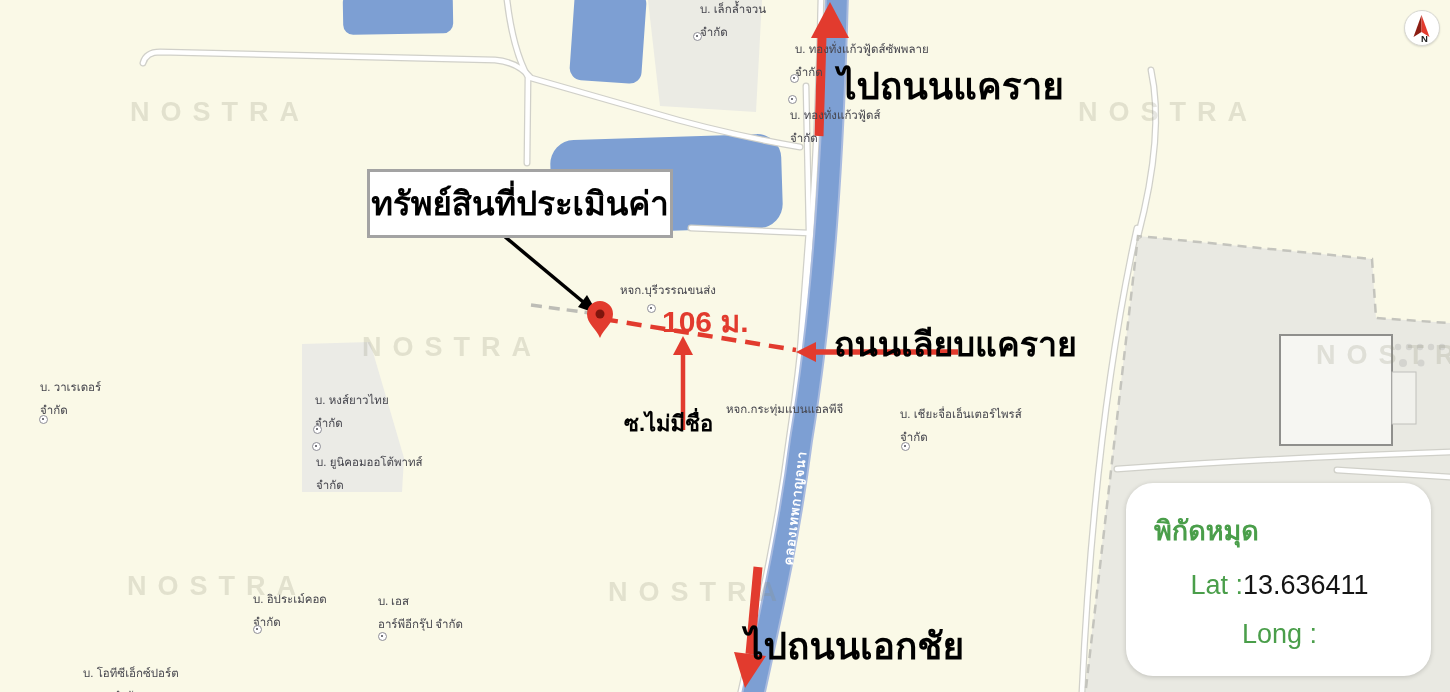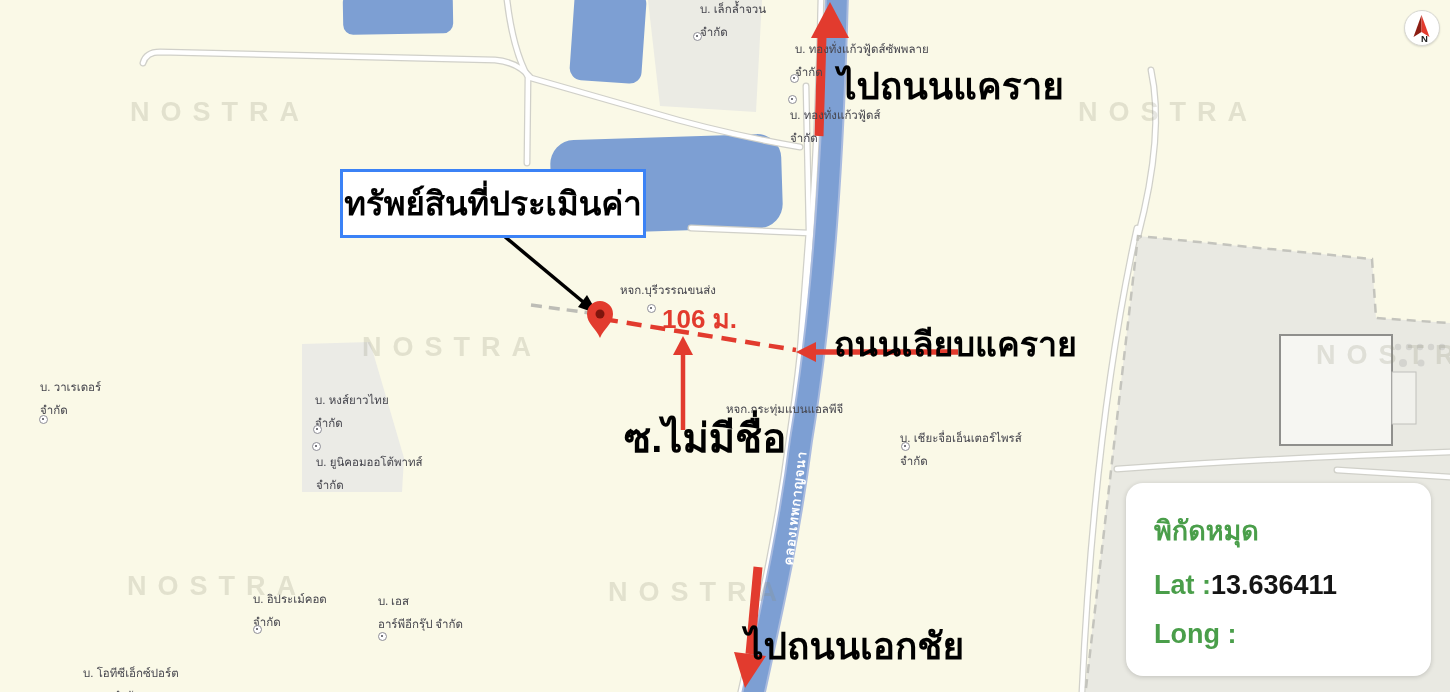--- a/index.html
+++ b/index.html
@@ -6,25 +6,25 @@
   body{font-family:"Liberation Sans","DejaVu Sans",sans-serif;}
   .map{position:relative;width:1450px;height:692px;background:#faf9e7;overflow:hidden;}
   .map svg{position:absolute;left:0;top:0;z-index:0;}
   .wm{position:absolute;z-index:1;font-size:27px;font-weight:bold;letter-spacing:11px;color:rgba(140,140,118,0.22);white-space:nowrap;pointer-events:none;}
   .place{position:absolute;z-index:2;font-size:11.5px;line-height:14px;color:#45454d;white-space:nowrap;}
   .place .l2{display:block;margin-top:9px;}
   .place.indent2 .l2{padding-left:30px;}
   .marker{position:absolute;z-index:2;width:9px;height:9px;border:1.5px solid #8e8e96;border-radius:50%;background:#fff;box-sizing:border-box;}
   .marker::after{content:"";position:absolute;left:2px;top:2px;width:2px;height:2px;border-radius:50%;background:#4a4a52;}
   .bigl{position:absolute;z-index:3;font-weight:bold;color:#000;white-space:nowrap;}
-  .callout{position:absolute;z-index:3;left:340px;top:169px;width:300px;height:63px;background:#fff;border:3px solid #3b82f6;display:flex;align-items:center;justify-content:center;font-size:33px;font-weight:bold;color:#000;white-space:nowrap;}
+  .callout{position:absolute;z-index:3;left:367px;top:169px;width:300px;height:63px;background:#fff;border:3px solid #a3a3a3;display:flex;align-items:center;justify-content:center;font-size:33px;font-weight:bold;color:#000;white-space:nowrap;}
   .canal-label{position:absolute;z-index:2;left:795px;top:508px;transform:translate(-50%,-50%) rotate(-83deg);font-size:13px;font-weight:bold;color:#fff;letter-spacing:1px;white-space:nowrap;}
-  .coords-card{position:absolute;z-index:5;left:1126px;top:483px;width:305px;height:193px;box-sizing:border-box;background:#fff;border-radius:17px;box-shadow:0 1px 5px rgba(0,0,0,0.18);padding:26px 26px 0 28px;}
+  .coords-card{position:absolute;z-index:5;left:1126px;top:483px;width:305px;height:193px;box-sizing:border-box;background:#fff;border-radius:27px;box-shadow:0 1px 5px rgba(0,0,0,0.18);padding:26px 26px 0 28px;}
   .card-title{color:#4a9e4a;font-size:27px;font-weight:bold;}
-  .card-row{display:flex;justify-content:flex-start;margin-top:18px;font-size:27px;font-weight:bold;}
+  .card-row{display:flex;justify-content:center;margin-top:18px;font-size:27px;font-weight:normal;}
   .card-label{color:#4a9e4a;}
   .card-value{color:#141414;}
   .compass{position:absolute;z-index:5;left:1404px;top:10px;width:36px;height:36px;border-radius:50%;background:#fff;border:1.5px solid #d8d8d2;box-sizing:border-box;box-shadow:0 1px 2px rgba(0,0,0,0.12);}
   .compass svg{position:absolute;left:0;top:0;}
   .compass .n{position:absolute;z-index:6;left:16px;top:22px;font-size:9.5px;font-weight:bold;color:#222;}
   .red{color:#e23b2e;}
 </style>
 </head>
 <body>
 
@@ -120,21 +120,21 @@
   <div class="wm" style="left:127px;top:571px;">NOSTRA</div>
   <div class="wm" style="left:608px;top:577px;">NOSTRA</div>
 
   <div class="canal-label">คลองเทพกาญจนา</div>
 
   <div class="place" style="left:700px;top:2px;"><span>บ. เล็กล้ำจวน</span><span class="l2">จำกัด</span></div>
   <div class="place" style="left:795px;top:42px;"><span>บ. ทองทั่งแก้วฟู้ดส์ซัพพลาย</span><span class="l2">จำกัด</span></div>
   <div class="place" style="left:790px;top:108px;"><span>บ. ทองทั่งแก้วฟู้ดส์</span><span class="l2">จำกัด</span></div>
   <div class="place" style="left:620px;top:283px;"><span>หจก.บุรีวรรณขนส่ง</span></div>
   <div class="place" style="left:726px;top:402px;"><span>หจก.กระทุ่มแบนแอลพีจี</span></div>
-  <div class="place" style="left:900px;top:431px;"><span>บ. เชียะจื่อเอ็นเตอร์ไพรส์</span><span class="l2">จำกัด</span></div>
+  <div class="place" style="left:900px;top:407px;"><span>บ. เชียะจื่อเอ็นเตอร์ไพรส์</span><span class="l2">จำกัด</span></div>
   <div class="place" style="left:40px;top:380px;"><span>บ. วาเรเดอร์</span><span class="l2">จำกัด</span></div>
   <div class="place" style="left:315px;top:393px;"><span>บ. หงส์ยาวไทย</span><span class="l2">จำกัด</span></div>
   <div class="place" style="left:316px;top:455px;"><span>บ. ยูนิคอมออโต้พาทส์</span><span class="l2">จำกัด</span></div>
   <div class="place" style="left:253px;top:592px;"><span>บ. อิประเม์คอด</span><span class="l2">จำกัด</span></div>
   <div class="place" style="left:378px;top:594px;font-family:Liberation Serif, serif;"><span>บ. เอส</span><span class="l2">อาร์พีอีกรุ๊ป จำกัด</span></div>
   <div class="place indent2" style="left:83px;top:666px;"><span>บ. โอทีซีเอ็กซ์ปอร์ต</span><span class="l2">จำกัด</span></div>
 
   <div class="marker" style="left:693px;top:32px;"></div>
   <div class="marker" style="left:790px;top:74px;"></div>
   <div class="marker" style="left:788px;top:95px;"></div>
@@ -143,22 +143,22 @@
   <div class="marker" style="left:39px;top:415px;"></div>
   <div class="marker" style="left:313px;top:425px;"></div>
   <div class="marker" style="left:312px;top:442px;"></div>
   <div class="marker" style="left:253px;top:625px;"></div>
   <div class="marker" style="left:378px;top:632px;"></div>
 
   <div class="callout">ทรัพย์สินที่ประเมินค่า</div>
   <div class="bigl" style="left:838px;top:56px;font-size:37px;">ไปถนนแคราย</div>
   <div class="bigl" style="left:745px;top:616px;font-size:37px;">ไปถนนเอกชัย</div>
   <div class="bigl" style="left:834px;top:317px;font-size:34px;">ถนนเลียบแคราย</div>
-  <div class="bigl" style="left:624px;top:406px;font-size:40px;">ซ.ไม่มีชื่อ</div>
-  <div class="bigl red" style="left:662px;top:298px;font-size:26px;">106 ม.</div>
+  <div class="bigl" style="left:624px;top:406px;font-size:22px;">ซ.ไม่มีชื่อ</div>
+  <div class="bigl red" style="left:662px;top:298px;font-size:30px;">106 ม.</div>
 
   <div class="coords-card">
     <div class="card-title">พิกัดหมุด</div>
     <div class="card-row">
       <span class="card-label">Lat :</span>
       <span class="card-value">13.636411</span>
     </div>
     <div class="card-row">
       <span class="card-label">Long :</span>
     </div>

